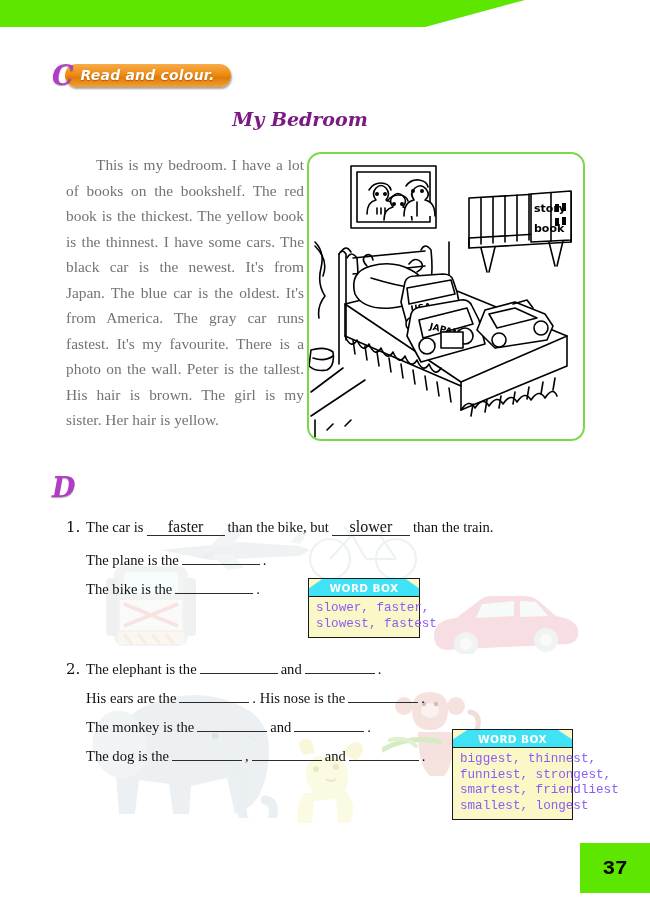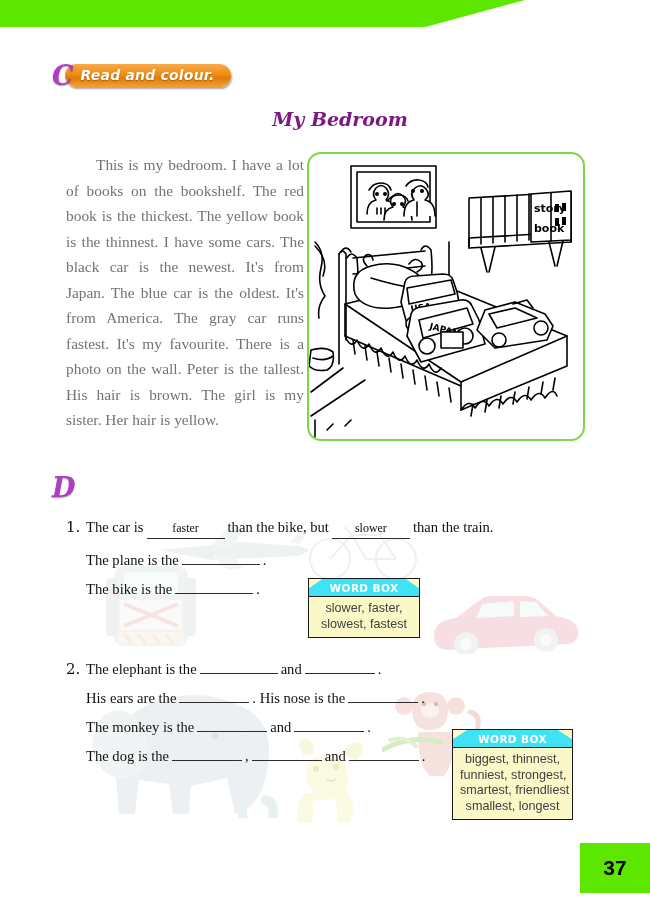--- a/index.html
+++ b/index.html
@@ -71,21 +71,20 @@
     position: absolute;
     top: 108px;
     left: 0;
     width: 600px;
     text-align: center;
     font-family: "DejaVu Serif", serif;
     font-weight: bold;
     font-style: italic;
     font-size: 19px;
     color: #7b1a82;
-    padding-left: 40px;
   }
 
   
   .story-text {
     position: absolute;
     top: 152px;
     left: 66px;
     width: 238px;
     font-family: "Liberation Serif", serif;
     font-size: 15.4px;
@@ -139,21 +138,21 @@
     text-align: center;
     font-family: "Liberation Serif", serif;
     font-size: 14.6px;
     color: #111;
     margin: 0 3px;
     height: 17px;
     vertical-align: bottom;
   }
   .blank.w-short { width: 70px; }
   .blank.w-mid   { width: 78px; }
-  .filled { font-size: 12px; }
+  .filled { font-size: 16px; }
 
   
   .word-box {
     position: absolute;
     background: #fbf8c8;
     border: 1.3px solid #1a1a1a;
     z-index: 6;
   }
   .wb-head {
     background: #3fe3f5;
@@ -162,24 +161,24 @@
     font-family: "DejaVu Sans", sans-serif;
     font-weight: bold;
     font-size: 10.5px;
     color: #ffffff;
     padding: 3px 0 2px;
     letter-spacing: .4px;
     clip-path: polygon(12% 0, 88% 0, 100% 52%, 100% 100%, 0 100%, 0 52%);
   }
   .wb-body {
     padding: 4px 7px 5px;
-    font-family: Liberation Sans, sans-serif;
+    font-family: Liberation Mono, monospace;
     font-size: 12.6px;
     line-height: 15.5px;
-    color: #404040;
+    color: #8b5cf6;
     text-align: center;
   }
   .wb-body div { white-space: nowrap; }
 
   
   .art {
     position: absolute;
     pointer-events: none;
     z-index: 1;
   }
@@ -188,21 +187,21 @@
   .page-num {
     position: absolute;
     right: 0;
     bottom: 24px;
     width: 70px;
     height: 50px;
     background: #5ce600;
     display: flex;
     align-items: center;
     justify-content: center;
-    font-family: Liberation Sans, sans-serif;
+    font-family: Liberation Mono, monospace;
     font-weight: bold;
     font-size: 21px;
     color: #000;
     margin-left: 23px;
   }
 </style>
 </head>
 <body>
 
 <div class="top-banner"></div>

